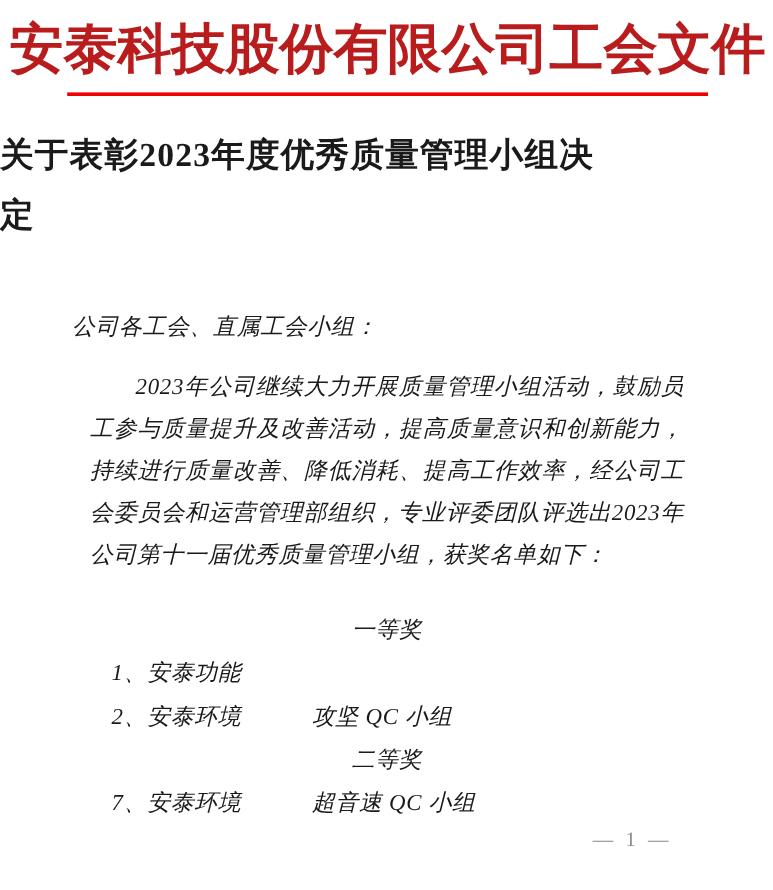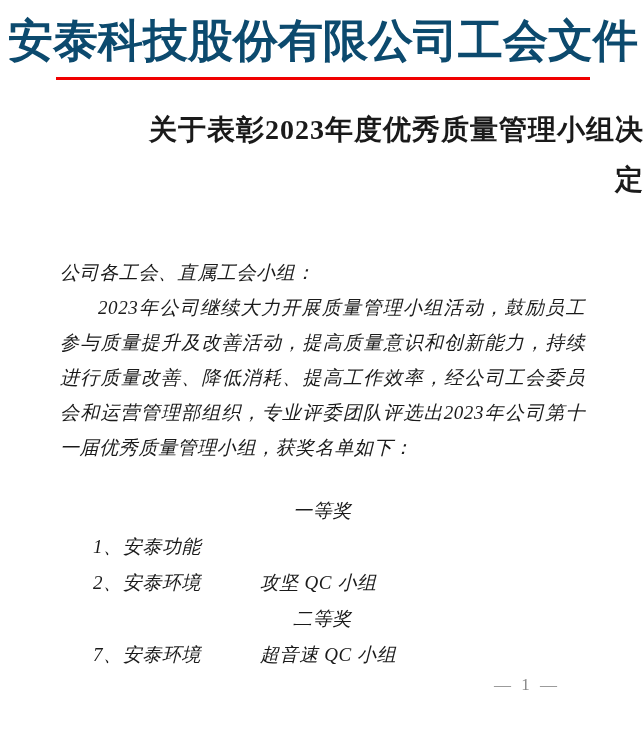--- a/index.html
+++ b/index.html
@@ -8,53 +8,53 @@
     font-family: "Liberation Serif", "DejaVu Serif", serif;
     color: #1a1a1a;
   }
   .page { width: 644px; height: 742px; position: relative; background: #ffffff; }
 
   
   .org-title {
     margin: 16px 8px 0 8px;
     font-size: 45px; line-height: 1.15;
     font-weight: bold; 
-    color: #0c4a6e; letter-spacing: 0px;
+    color: #b91c1c; letter-spacing: 0px;
     white-space: nowrap;
   }
 
   
   .docnum-row {
     display: flex; justify-content: space-between; align-items: flex-end;
     margin-top: 38px; padding: 0 59px 0 80px;
     font-size: 19px; line-height: 22px; letter-spacing: 1px;
   }
 
   .red-rule {
     border: none; height: 0;
     border-top: 3px solid #f00000;
     margin: 9px 54px 0 56px;
   }
 
   
   .doc-title {
     margin: 25px 0 0 0;
     font-size: 28px; line-height: 50px;
-    font-weight: bold; text-align: right;
+    font-weight: bold; text-align: left;
     letter-spacing: 1px;
   }
 
   
   .body-block {
     margin-top: 50px; padding: 0 59px 0 60px;
     font-size: 19px; line-height: 35px; letter-spacing: 0.6px; font-style: italic;
   }
   .salutation { margin: 0; }
   .para {
-    margin: 0; text-indent: 38px;
+    margin: 15px; text-indent: 38px;
     text-align: justify; text-justify: inter-ideograph;
   }
 
   
   .awards { margin-top: 28px; font-size: 19px; line-height: 36px; letter-spacing: 0.6px; }
   .award-heading { text-align: center; }
   .award-row { display: flex; padding-left: 33px; }
   .award-label { width: 167px; flex: 0 0 167px; }
   .award-group { flex: 1; }
 

